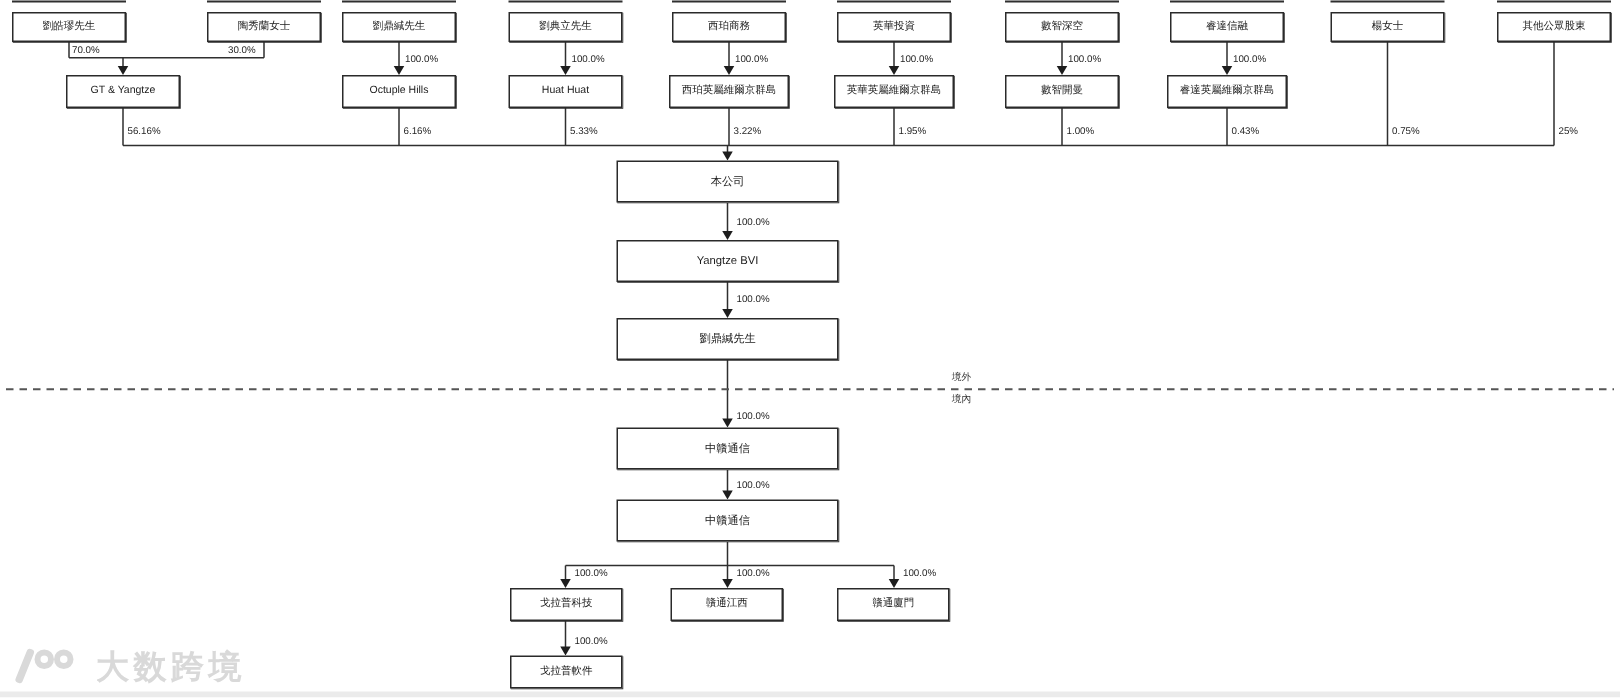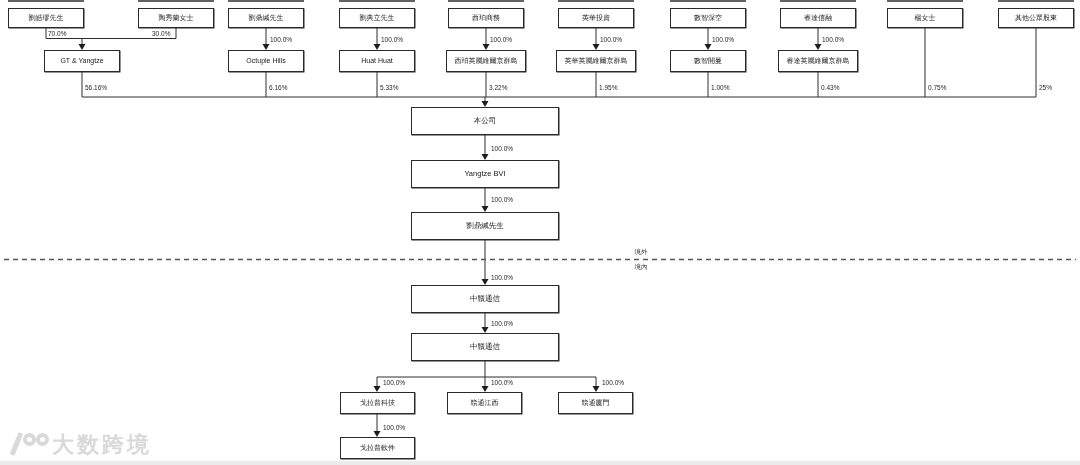--- a/index.html
+++ b/index.html
@@ -22,21 +22,21 @@
   .bottom-strip { position:absolute; left:0; bottom:0; width:1080px; height:4px; background:#ebebeb; }
   .watermark {
     position:absolute; left:6px; top:427px; height:36px;
     display:flex; align-items:center; color:#d9d9d9;
   }
   .wm-logo { position:relative; width:46px; height:32px; }
   .wm-one { position:absolute; left:8px; top:3px; width:5px; height:24px; background:#d9d9d9; transform:rotate(22deg); border-radius:2px; }
   .wm-o { position:absolute; top:4px; width:13px; height:13px; border:4px solid #d9d9d9; border-radius:50%; }
   .wm-o.o1 { left:17px; }
   .wm-o.o2 { left:30px; }
-  .wm-text { font-size:22px; font-weight:bold; letter-spacing:3px; }
+  .wm-text { font-size:22px; font-weight:bold; letter-spacing:3px;margin-left:12px; }
 </style>
 </head>
 <body>
 
 <div class="stage">
 
   <svg class="wires" viewBox="0 0 1080 465" xmlns="http://www.w3.org/2000/svg">
     <g stroke="#2f2f2f" stroke-width="1" fill="none">
 
       <path d="M8,1 H84 M138,1 H214 M228,1 H304 M339,1 H415 M448,1 H524 M558,1 H634 M670,1 H746 M780,1 H856 M887,1 H963 M998,1 H1074" stroke-width="1.4"></path>

